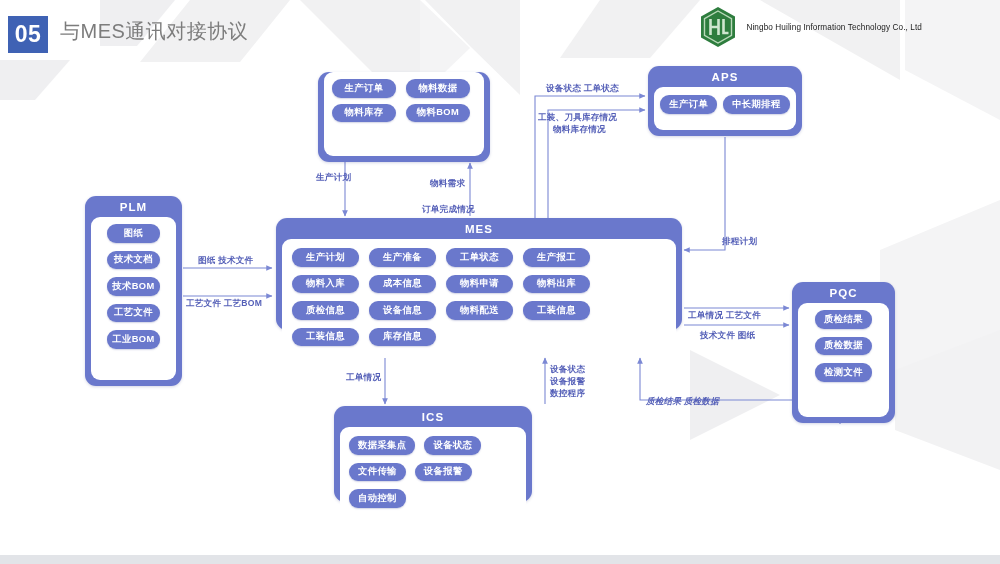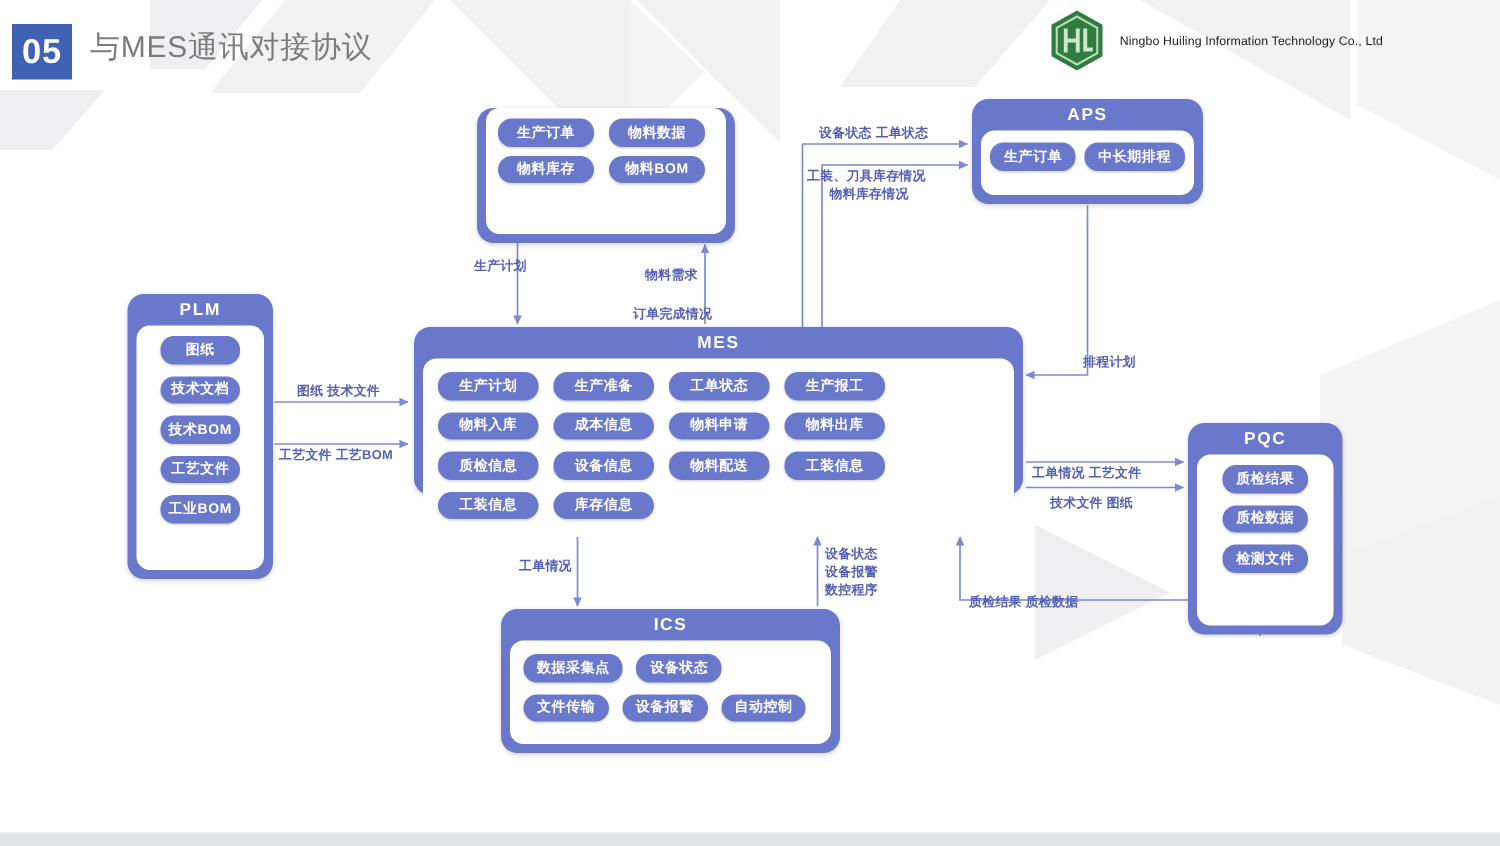--- a/index.html
+++ b/index.html
@@ -65,21 +65,21 @@
   #mod-erp{left:318px;top:72px;width:172px;height:90px;}
   #mod-erp .module-body{gap:6px 10px;padding:7px 8px;}
   #mod-erp .pill{width:64px;text-align:center;padding:3.5px 0;}
   #mod-aps{left:648px;top:66px;width:154px;height:70px;}
   #mod-aps .module-body{justify-content:center;gap:6px;padding:8px 6px;}
   #mod-plm{left:85px;top:196px;width:97px;height:190px;}
   #mod-mes{left:276px;top:218px;width:406px;height:112px;}
   #mod-mes .module-body{gap:8px 10px;padding:9px 10px 4px;}
   #mod-mes .pill{width:67px;text-align:center;padding:3.5px 0;}
   #mod-pqc{left:792px;top:282px;width:103px;height:141px;}
-  #mod-ics{left:334px;top:406px;width:226px;height:96px;}
+  #mod-ics{left:334px;top:406px;width:198px;height:96px;}
   #mod-ics .module-body{gap:8px 9px;padding:9px 9px 4px;}
 </style>
 </head>
 <body>
 
 <div id="bg">
   <svg width="1000" height="564" viewBox="0 0 1000 564">
     <g fill="#f1f1f2">
       <polygon points="190,0 290,0 240,62 140,62"></polygon>
       <polygon points="300,0 420,0 420,120 360,60"></polygon>
@@ -139,21 +139,21 @@
 <div class="wire-label" style="left:430px;top:178px;">物料需求</div>
 <div class="wire-label" style="left:422px;top:190px;margin-top:14px;">订单完成情况</div>
 <div class="wire-label" style="left:546px;top:83px;">设备状态  工单状态</div>
 <div class="wire-label" style="left:538px;top:112px;">工装、刀具库存情况</div>
 <div class="wire-label" style="left:553px;top:124px;">物料库存情况</div>
 <div class="wire-label" style="left:722px;top:236px;">排程计划</div>
 <div class="wire-label" style="left:198px;top:255px;">图纸  技术文件</div>
 <div class="wire-label" style="left:186px;top:298px;">工艺文件  工艺BOM</div>
 <div class="wire-label" style="left:688px;top:310px;">工单情况  工艺文件</div>
 <div class="wire-label" style="left:700px;top:330px;">技术文件  图纸</div>
-<div class="wire-label" style="left:646px;top:396px;">质检结果  质检数据</div>
+<div class="wire-label" style="left:646px;top:396px;font-style:italic;">质检结果  质检数据</div>
 <div class="wire-label" style="left:346px;top:372px;">工单情况</div>
 <div class="wire-label" style="left:550px;top:364px;">设备状态</div>
 <div class="wire-label" style="left:550px;top:376px;">设备报警</div>
 <div class="wire-label" style="left:550px;top:388px;">数控程序</div>
 
 <div class="module" id="mod-erp">
   <div class="module-body">
     <span class="pill">生产订单</span>
     <span class="pill">物料数据</span>
     <span class="pill">物料库存</span>

